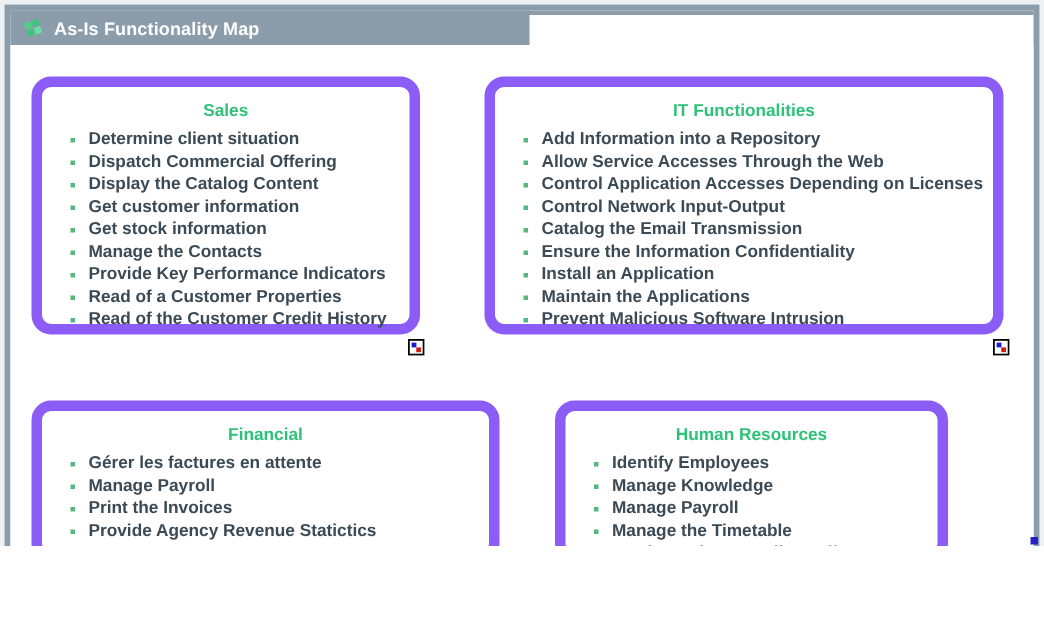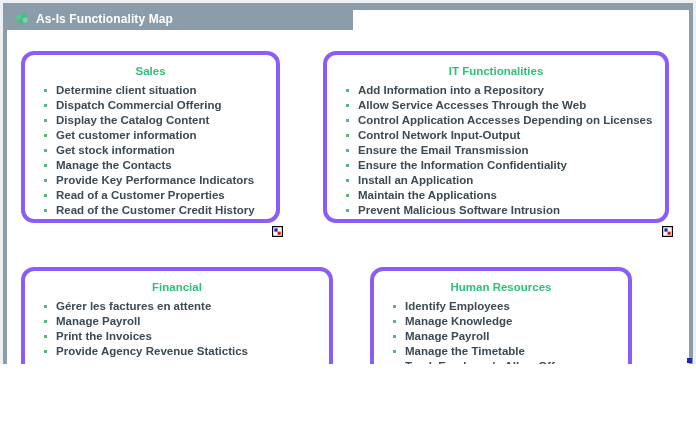--- a/index.html
+++ b/index.html
@@ -87,21 +87,21 @@
     top: 30px;
     width: 682px;
     height: 390px;
     background: #ffffff;
   }
 
   
   .pkg {
     position: absolute;
     box-sizing: border-box;
-    border: 4px solid #8b5cf6;
+    border: 7px solid #8b5cf6;
     border-radius: 13px;
     background: #ffffff;
   }
   .pkg-title {
     text-align: center;
     color: #2fc17a;
     font-size: 11.5px;
     font-weight: bold;
     margin-top: 9px;
     margin-bottom: 5px;
@@ -192,21 +192,21 @@
       <rect x="5.5" y="5.6" width="3.2" height="3.2" fill="#d01b1b"></rect>
     </svg>
 
     <div class="pkg" style="left:316px; top:21px; width:346px; height:172px;">
       <div class="pkg-title">IT Functionalities</div>
       <ul class="pkg-list">
         <li><span class="bullet-dot"></span><span>Add Information into a Repository</span></li>
         <li><span class="bullet-dot"></span><span>Allow Service Accesses Through the Web</span></li>
         <li><span class="bullet-dot"></span><span>Control Application Accesses Depending on Licenses</span></li>
         <li><span class="bullet-dot"></span><span>Control Network Input-Output</span></li>
-        <li><span class="bullet-dot"></span><span>Ensure the Email Transmission</span></li>
+        <li><span class="bullet-dot"></span><span>Catalog the Email Transmission</span></li>
         <li><span class="bullet-dot"></span><span>Ensure the Information Confidentiality</span></li>
         <li><span class="bullet-dot"></span><span>Install an Application</span></li>
         <li><span class="bullet-dot"></span><span>Maintain the Applications</span></li>
         <li><span class="bullet-dot"></span><span>Prevent Malicious Software Intrusion</span></li>
       </ul>
     </div>
     <svg class="subdiagram-icon" style="left:655px; top:196px;" viewBox="0 0 11 11">
       <rect x="0.5" y="0.5" width="10" height="10" fill="#ffffff" stroke="#000000" stroke-width="1.4"></rect>
       <rect x="2.4" y="2.4" width="3.2" height="3.2" fill="#1b1bd0"></rect>
       <rect x="5.5" y="5.6" width="3.2" height="3.2" fill="#d01b1b"></rect>

